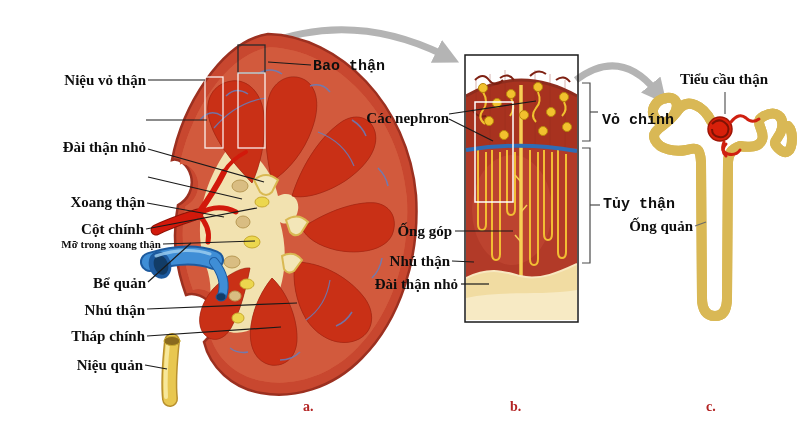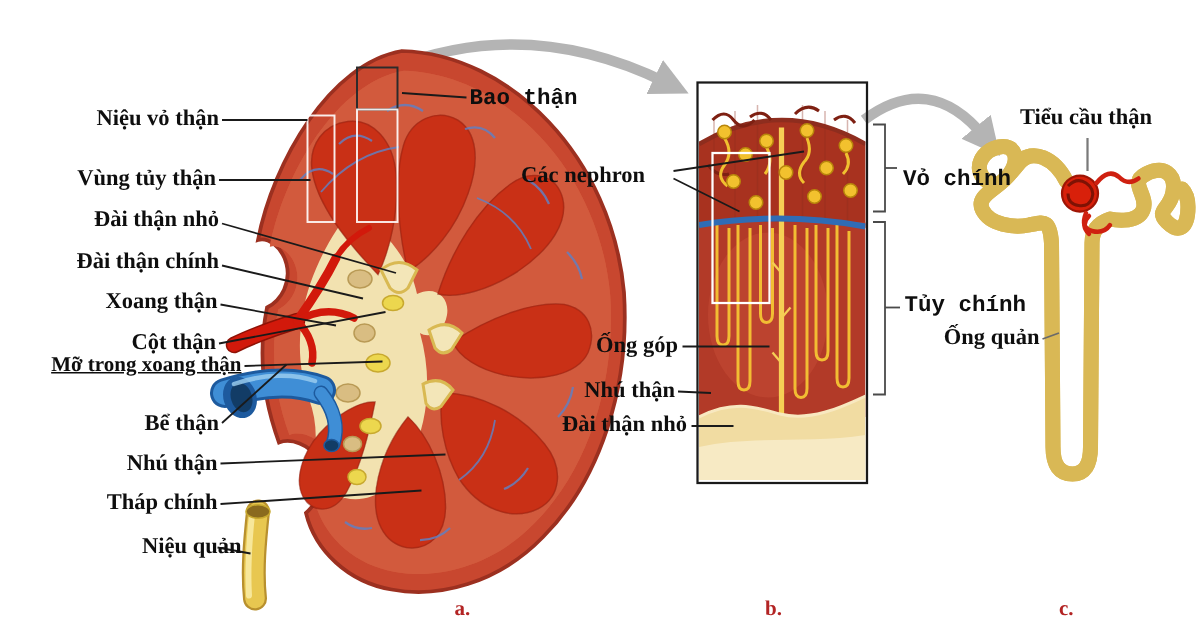--- a/index.html
+++ b/index.html
@@ -3,21 +3,21 @@
 <meta charset="utf-8">
 <style>
   html,body{margin:0;padding:0;background:#fff;}
   .stage{position:relative;width:800px;height:425px;background:#ffffff;overflow:hidden;
          font-family:"Liberation Serif",serif;}
   svg.art{position:absolute;left:0;top:0;}
   .lbl{position:absolute;font-weight:700;font-size:15px;color:#0e0e0e;white-space:nowrap;line-height:1;}
   .anchor-r{transform:translate(-100%,-50%);}
   .anchor-l{transform:translate(0,-50%);font-family:Liberation Mono, monospace;}
   .anchor-c{transform:translate(-50%,-50%);}
-  .small{font-size:14px;text-decoration:underline;}
+  .small{font-size:11px;}
   .letter{position:absolute;font-weight:700;font-size:14px;color:#b32424;line-height:1;}
 </style>
 </head>
 <body>
 
 <div class="stage">
 
 <svg class="art" width="800" height="425" viewBox="0 0 800 425">
   <defs>
     <pattern id="speck" width="8" height="8" patternUnits="userSpaceOnUse">
@@ -263,35 +263,33 @@
       <polyline points="582,148 590,148 590,263 582,263"></polyline>
       <line x1="590" y1="205" x2="600" y2="205"></line>
     </g>
 
     <line x1="725" y1="92" x2="725" y2="114" stroke="#7a7a7a" stroke-width="1.5"></line>
     <line x1="695" y1="226" x2="706" y2="222" stroke="#6a6a6a"></line>
   </g>
 </svg>
 
 <div class="lbl anchor-r" style="left:146px;top:80px">Niệu vỏ thận</div>
-<div class="lbl anchor-r" style="left:144px;top:120px">Vùng tủy thận</div>
 <div class="lbl anchor-r" style="left:146px;top:147px">Đài thận nhỏ</div>
-<div class="lbl anchor-r" style="left:146px;top:175px">Đài thận chính</div>
 <div class="lbl anchor-r" style="left:145px;top:202px">Xoang thận</div>
-<div class="lbl anchor-r" style="left:144px;top:229px">Cột thận</div>
+<div class="lbl anchor-r" style="left:144px;top:229px">Cột chính</div>
 <div class="lbl anchor-r small" style="left:161px;top:244px">Mỡ trong xoang thận</div>
-<div class="lbl anchor-r" style="left:146px;top:283px">Bể thận</div>
+<div class="lbl anchor-r" style="left:146px;top:283px">Bể quản</div>
 <div class="lbl anchor-r" style="left:145px;top:310px">Nhú thận</div>
 <div class="lbl anchor-r" style="left:145px;top:336px">Tháp chính</div>
-<div class="lbl anchor-r" style="left:161px;top:365px">Niệu quản</div>
+<div class="lbl anchor-r" style="left:143px;top:365px">Niệu quản</div>
 <div class="lbl anchor-l" style="left:313px;top:66px">Bao thận</div>
 
-<div class="lbl anchor-r" style="left:430px;top:118px">Các nephron</div>
+<div class="lbl anchor-r" style="left:449px;top:118px">Các nephron</div>
 <div class="lbl anchor-l" style="left:602px;top:120px">Vỏ chính</div>
-<div class="lbl anchor-l" style="left:603px;top:204px">Tủy chính</div>
+<div class="lbl anchor-l" style="left:603px;top:204px">Tủy thận</div>
 <div class="lbl anchor-r" style="left:452px;top:231px">Ống góp</div>
 <div class="lbl anchor-r" style="left:450px;top:261px">Nhú thận</div>
 <div class="lbl anchor-r" style="left:458px;top:284px">Đài thận nhỏ</div>
 
 <div class="lbl anchor-c" style="left:724px;top:79px">Tiểu cầu thận</div>
 <div class="lbl anchor-r" style="left:693px;top:226px">Ống quản</div>
 
 <div class="letter" style="left:303px;top:400px">a.</div>
 <div class="letter" style="left:510px;top:400px">b.</div>
 <div class="letter" style="left:706px;top:400px">c.</div>

